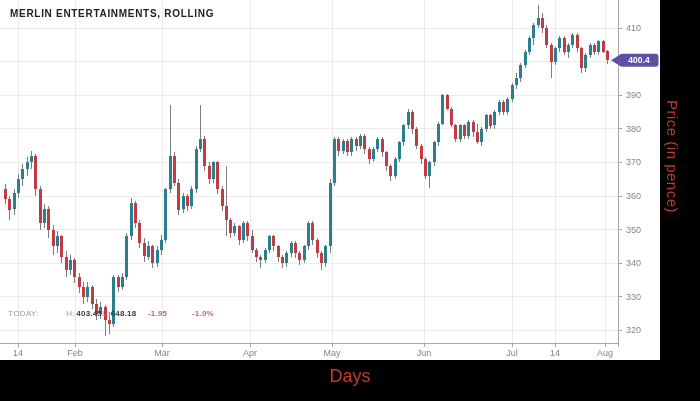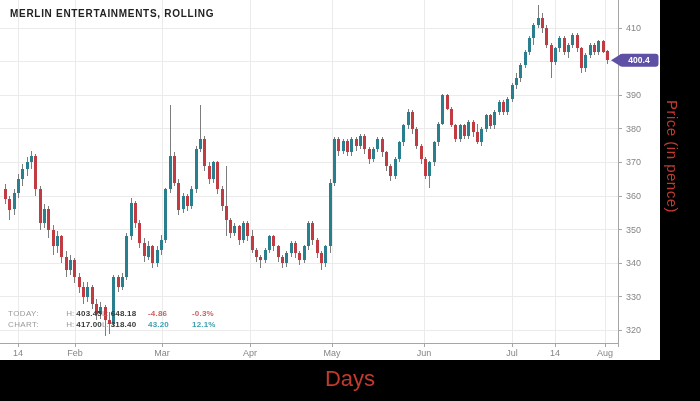--- a/index.html
+++ b/index.html
@@ -11,21 +11,21 @@
   #chart{position:absolute;left:0;top:0;width:660px;height:360px;}
   .stats{position:absolute;left:8px;top:308px;font-size:8px;line-height:11px;color:#9a9a9a;}
   .stats .row{display:flex;align-items:baseline;}
   .c1{width:47px;letter-spacing:.4px;}
   .c2{width:47px;text-align:right;}.c3{width:46px;}.c4{width:44px;}.c5{width:44px;}
   .pfx{color:#9a9a9a;margin-right:2px;}
   .val{color:#3a3a3a;font-weight:bold;letter-spacing:.2px;}
   .neg{color:#d05f5f;font-weight:bold;letter-spacing:.2px;}
   .pos{color:#3ba0b2;font-weight:bold;letter-spacing:.2px;}
   .days-label{position:absolute;left:0;top:366px;width:700px;text-align:center;
-       font-size:22px;color:#c23a2e;}
+       font-size:18px;color:#c23a2e;}
   .price-label{position:absolute;left:664px;top:100px;writing-mode:vertical-rl;
        font-size:15px;color:#c23a2e;letter-spacing:.5px;white-space:nowrap;}
 </style>
 </head>
 <body>
 
 <div class="card">
   <div id="chart"><svg width="660" height="360" viewBox="0 0 660 360" xmlns="http://www.w3.org/2000/svg">
         <g shape-rendering="crispEdges">
           <line x1="0" y1="330.4" x2="618" y2="330.4" stroke="#ebebeb" stroke-width="1"></line>
@@ -379,27 +379,20 @@
           <text x="639" y="63.3" text-anchor="middle" font-family="Liberation Sans, sans-serif" font-size="8.5" font-weight="bold" fill="#fff">400.4</text>
         </g>
       </svg></div>
   <div class="chart-title">MERLIN ENTERTAINMENTS, ROLLING</div>
 
   <div class="stats">
     <div class="row">
       <span class="c1">TODAY:</span>
       <span class="c2"><span class="pfx">H:</span><span class="val">403.45</span></span>
       <span class="c3"><span class="pfx">L:</span><span class="val">648.18</span></span>
-      <span class="c4 neg">-4.86</span>
-      <span class="c5 neg">-0.3%</span>
-    </div>
-    <div class="row">
-      <span class="c1">CHART:</span>
-      <span class="c2"><span class="pfx">H:</span><span class="val">417.00</span></span>
-      <span class="c3"><span class="pfx">L:</span><span class="val">318.40</span></span>
-      <span class="c4 pos">43.20</span>
-      <span class="c5 pos">12.1%</span>
+      <span class="c4 neg">-1.95</span>
+      <span class="c5 neg">-1.0%</span>
     </div>
   </div>
 </div>
 
 <div class="days-label">Days</div>
 <div class="price-label">Price (in pence)</div>
 
 </body></html>

